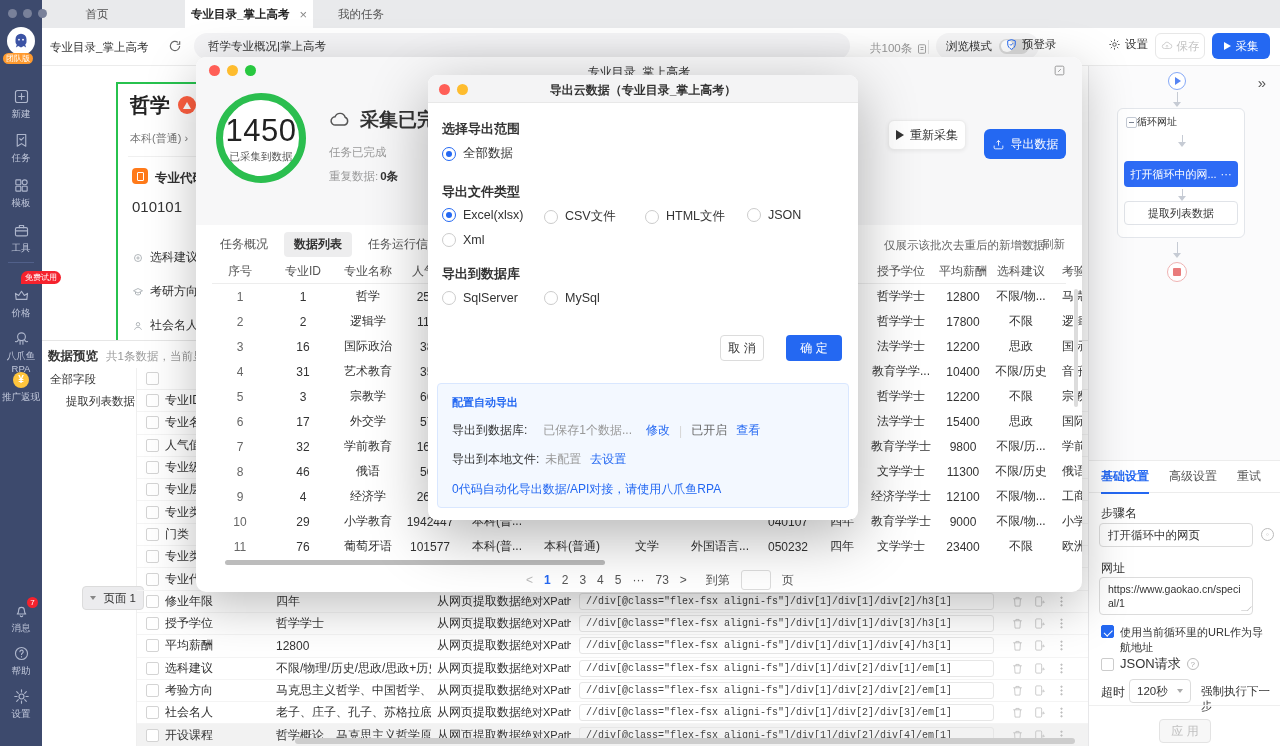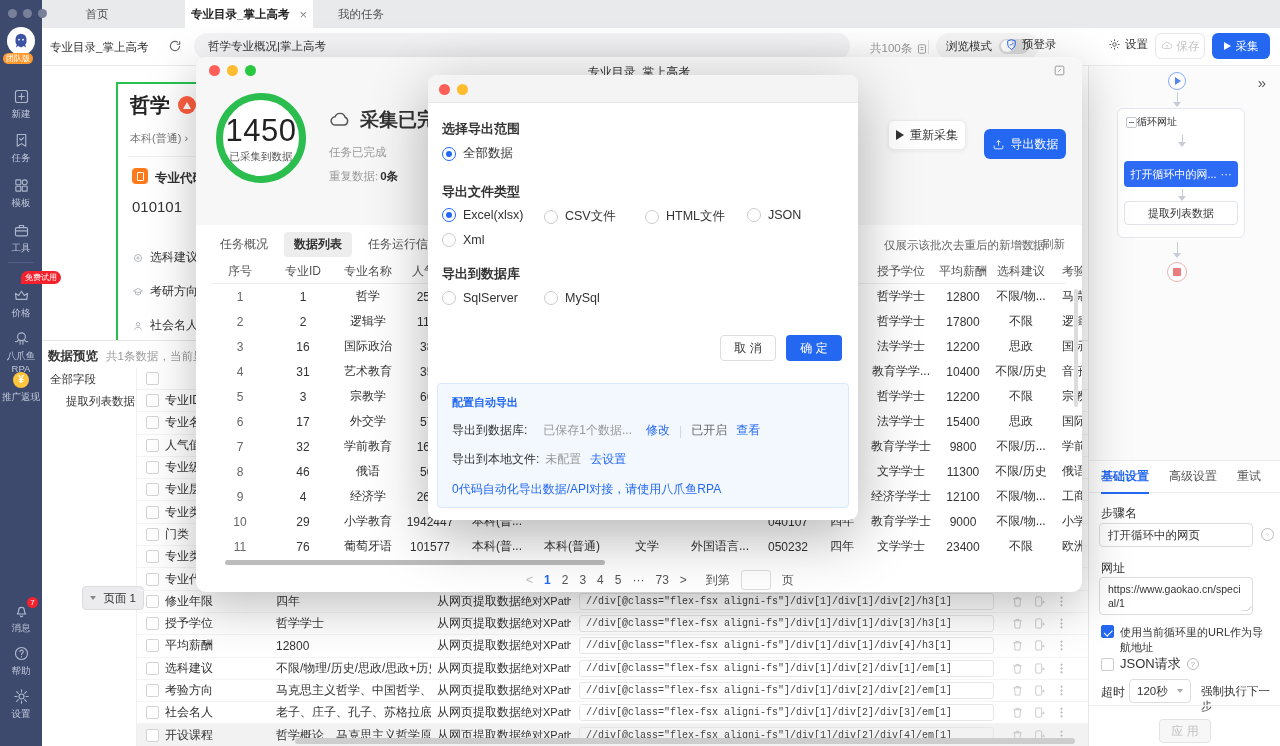--- a/index.html
+++ b/index.html
@@ -210,21 +210,21 @@
   
   .edlg{position:absolute;left:428px;top:75px;width:430px;height:445px;background:#fff;border-radius:9px;
         box-shadow:0 16px 60px rgba(0,0,0,.30);z-index:20;overflow:hidden}
   .e-titlebar{position:absolute;left:0;top:0;right:0;height:28px;background:#f4f4f5;border-bottom:1px solid #e8e8e8}
   .e-title{position:absolute;left:0;right:0;top:7px;text-align:center;font-size:12px;font-weight:bold;color:#333}
   .e-sec{position:absolute;left:14px;font-size:13px;font-weight:bold;color:#333}
   .optrow{position:absolute;display:flex;gap:7px;align-items:center;font-size:12.5px;color:#333;cursor:pointer}
   .radio{width:14px;height:14px;border:1px solid #ccc;border-radius:50%;background:#fff;flex:none;position:relative}
   .radio.on{border:1.5px solid #2468f2}
   .radio.on::after{content:"";position:absolute;left:3px;top:3px;width:6px;height:6px;border-radius:50%;background:#2468f2}
-  .btn-cancel{position:absolute;left:292px;top:260px;width:56px;height:26px;border:1px solid #dcdcdc;border-radius:4px;
+  .btn-cancel{position:absolute;left:292px;top:260px;width:44px;height:26px;border:1px solid #dcdcdc;border-radius:4px;
         font-size:12px;color:#333;display:flex;align-items:center;justify-content:center;background:#fff;cursor:pointer}
   .btn-ok{position:absolute;left:358px;top:260px;width:56px;height:26px;background:#2468f2;border-radius:4px;
         font-size:12px;color:#fff;display:flex;align-items:center;justify-content:center;cursor:pointer}
   .autobox{position:absolute;left:9px;right:9px;top:308px;bottom:12px;background:#f3f8ff;border:1px solid #d9e7ff;
         border-radius:4px;padding:11px 14px;font-size:12px}
   .ab-title{color:#2468f2;font-weight:bold;font-size:11px;cursor:pointer}
   .ab-line{margin-top:12px;display:flex;align-items:center}
   .ab-line .lab{color:#333}
   .ab-line .dim{color:#999}
   .ab-line .lnk{color:#2468f2;cursor:pointer}
@@ -1165,20 +1165,21 @@
       <span>页</span>
     </div>
   </div>
 
   <div class="edlg">
     <div class="e-titlebar"></div>
     <div class="mac-dots" style="left:11px;top:9px">
       <i style="background:#ff5f57"></i>
         <i style="background:#febc2e"></i>
     </div>
+    <div class="e-title">导出云数据（专业目录_掌上高考）</div>
 
     <div class="e-sec" style="top:45px">选择导出范围</div>
     <div class="optrow" style="left:14px;top:70px">
       <span class="radio on"></span>
         <span>全部数据</span>
     </div>
 
     <div class="e-sec" style="top:108px">导出文件类型</div>
     <div class="optrow" style="left:14px;top:133px">
       <span class="radio on"></span>

